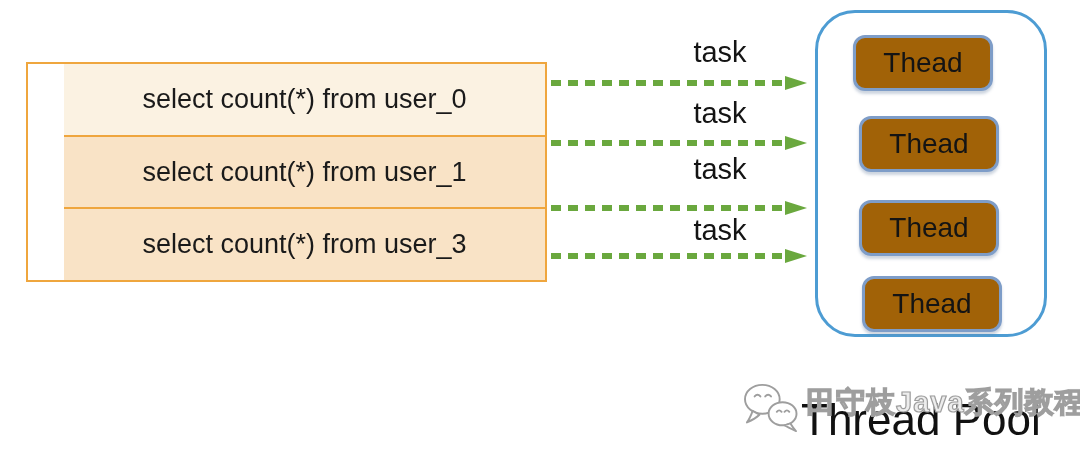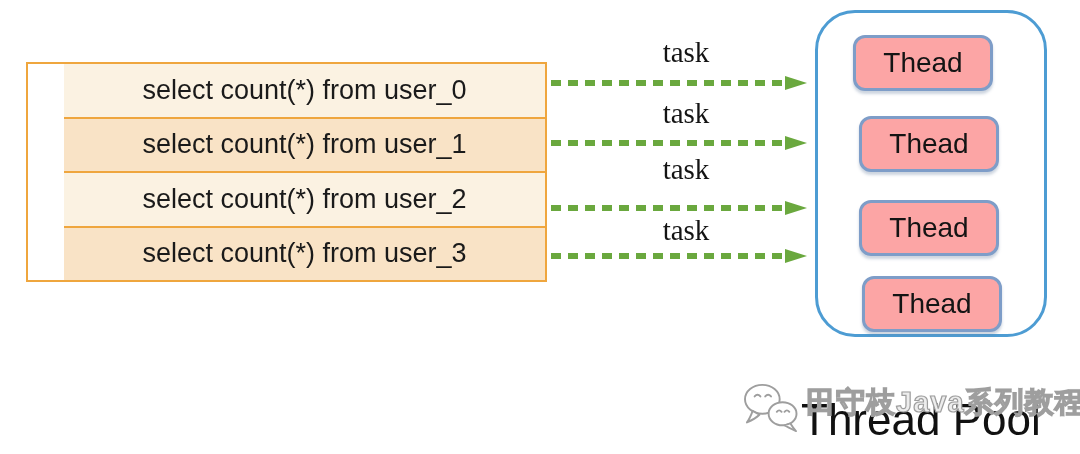--- a/index.html
+++ b/index.html
@@ -38,27 +38,26 @@
     border-bottom: 2px solid #EFA63E;
     background: #FBF2E2;
     margin-left: 36px;
   }
   .query-row:last-child { border-bottom: none; align-items: center; }
   .query-row.alt { background: #F9E3C6; }
 
   
   .task-label {
     position: absolute;
-    left: 638px;
+    left: 672px;
     width: 96px;
     text-align: center;
     font-size: 29px;
     color: #141414;
     line-height: 1;
-    font-family: Liberation Serif, serif;
   }
   .arrow {
     position: absolute;
     left: 549px;
     width: 260px;
     height: 16px;
   }
 
   
   .thread-pool {
@@ -72,21 +71,21 @@
     box-sizing: border-box;
     background: #ffffff;
   }
   .thread-box {
     position: absolute;
     width: 140px;
     height: 56px;
     border: 3px solid #7E9DC8;
     border-radius: 12px;
     box-sizing: border-box;
-    background: #fca5a5;
+    background: #a16207;
     box-shadow: 0 3px 3px rgba(110, 132, 163, 0.35);
     display: flex;
     align-items: center;
     justify-content: center;
     font-size: 28px;
     color: #141414;
   }
   .thread-box.t1 { left: 35px; top: 22px; }
   .thread-box.t2 { left: 41px; top: 103px; }
   .thread-box.t3 { left: 41px; top: 187px; }
@@ -131,23 +130,20 @@
 
 <div class="canvas">
 
   <div class="query-table">
     <div class="query-row">
       <span>select count(*) from user_0</span>
     </div>
     <div class="query-row alt">
       <span>select count(*) from user_1</span>
     </div>
-    <div class="query-row">
-      <span>select count(*) from user_2</span>
-    </div>
     <div class="query-row alt">
       <span>select count(*) from user_3</span>
     </div>
   </div>
 
   <div class="task-label" style="top:38px">task</div>
   <div class="task-label" style="top:99px">task</div>
   <div class="task-label" style="top:155px">task</div>
   <div class="task-label" style="top:216px">task</div>
 

